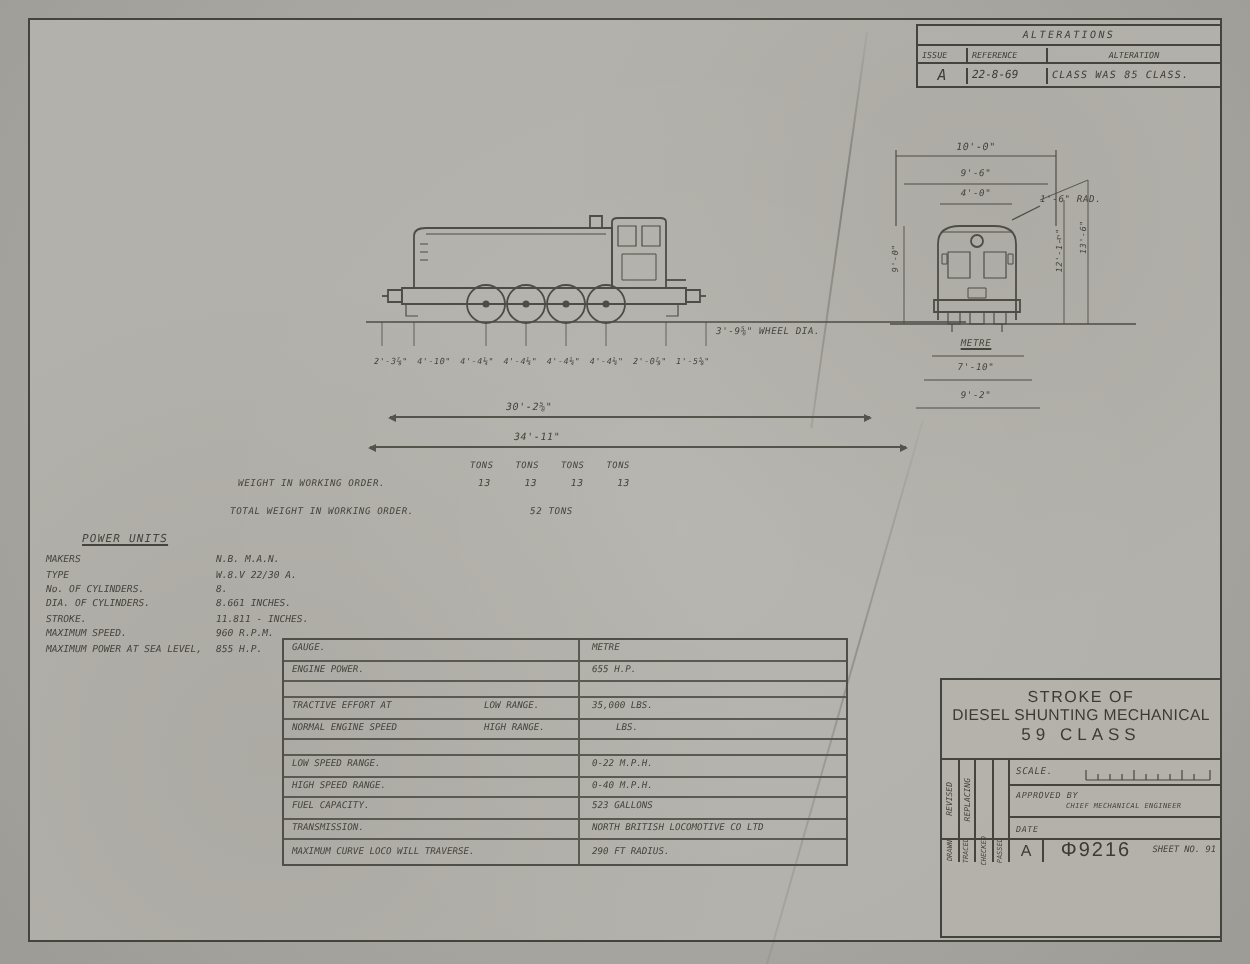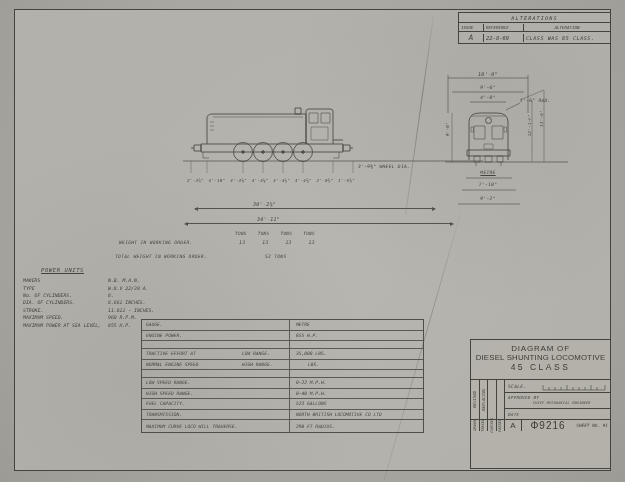--- a/index.html
+++ b/index.html
@@ -319,23 +319,23 @@
       </div>
     <div class="srow">
         <span class="c1">MAXIMUM CURVE LOCO WILL TRAVERSE.</span>
         <span class="c2"></span>
         <span class="c3">290  FT RADIUS.</span>
       </div>
   </div>
 
   <div class="tb">
     <div class="secB">
-      <div style="font-size:8px; padding-top:4px; letter-spacing:.8px;">DIAGRAM OF</div>
-      <div style="font-size:7.8px; letter-spacing:.2px;">DIESEL SHUNTING LOCOMOTIVE</div>
-      <div style="font-size:8.5px; letter-spacing:2.5px;">45 CLASS</div>
+      <div style="font-size:8px; padding-top:4px; letter-spacing:.8px;">STROKE OF</div>
+      <div style="font-size:7.8px; letter-spacing:.2px;">DIESEL SHUNTING MECHANICAL</div>
+      <div style="font-size:8.5px; letter-spacing:2.5px;">59 CLASS</div>
     </div>
     <div class="secC">
       <div class="vcol">
         <span class="vtext" style="font-size:4px; font-style:italic; color:#45443c;">REVISED</span>
       </div>
       <div class="vcol">
         <span class="vtext" style="font-size:4px; font-style:italic; color:#45443c;">REPLACING</span>
       </div>
       <div class="vcol"></div>
       <div class="vcol"></div>

